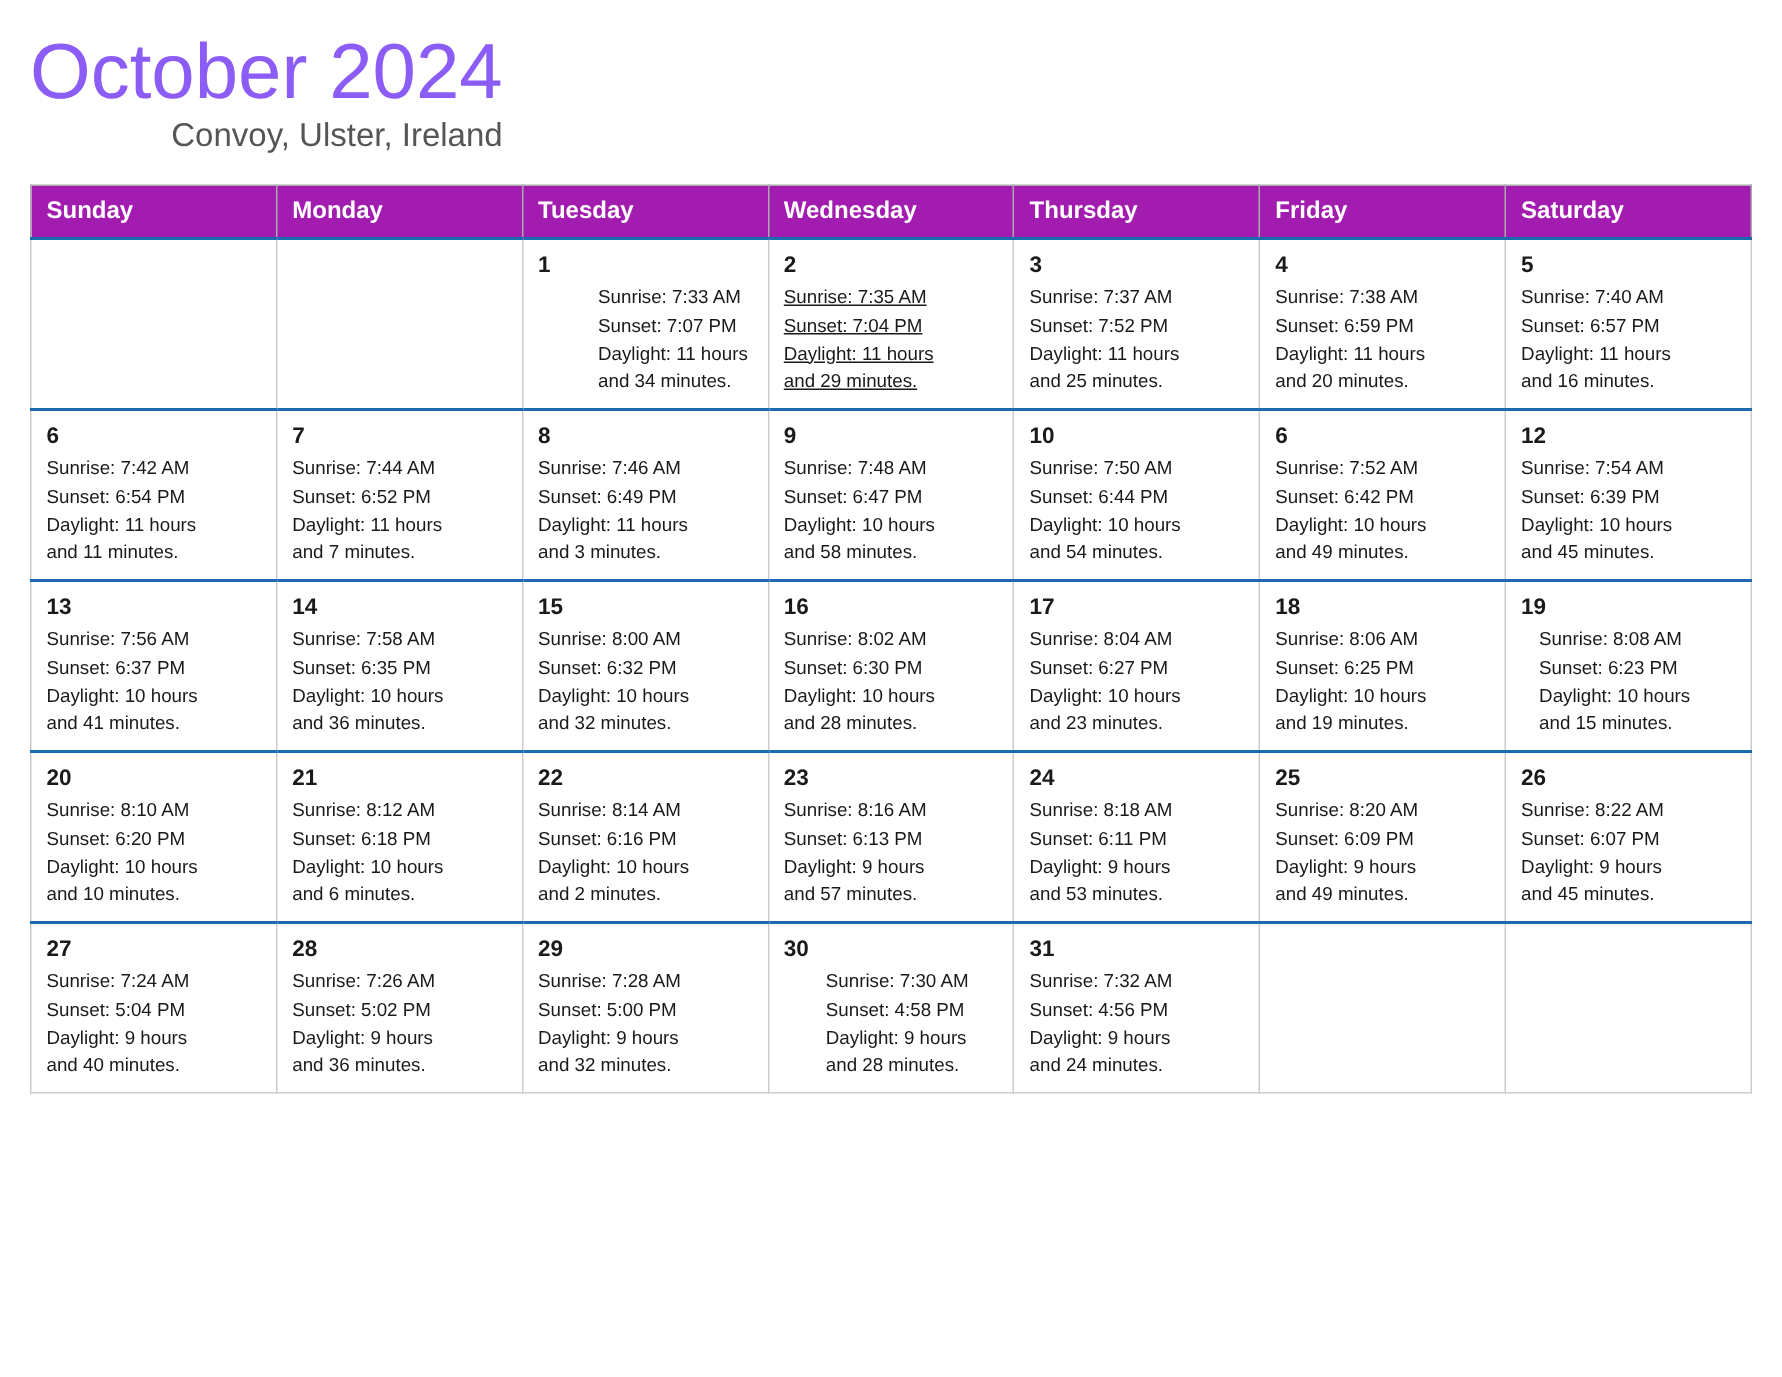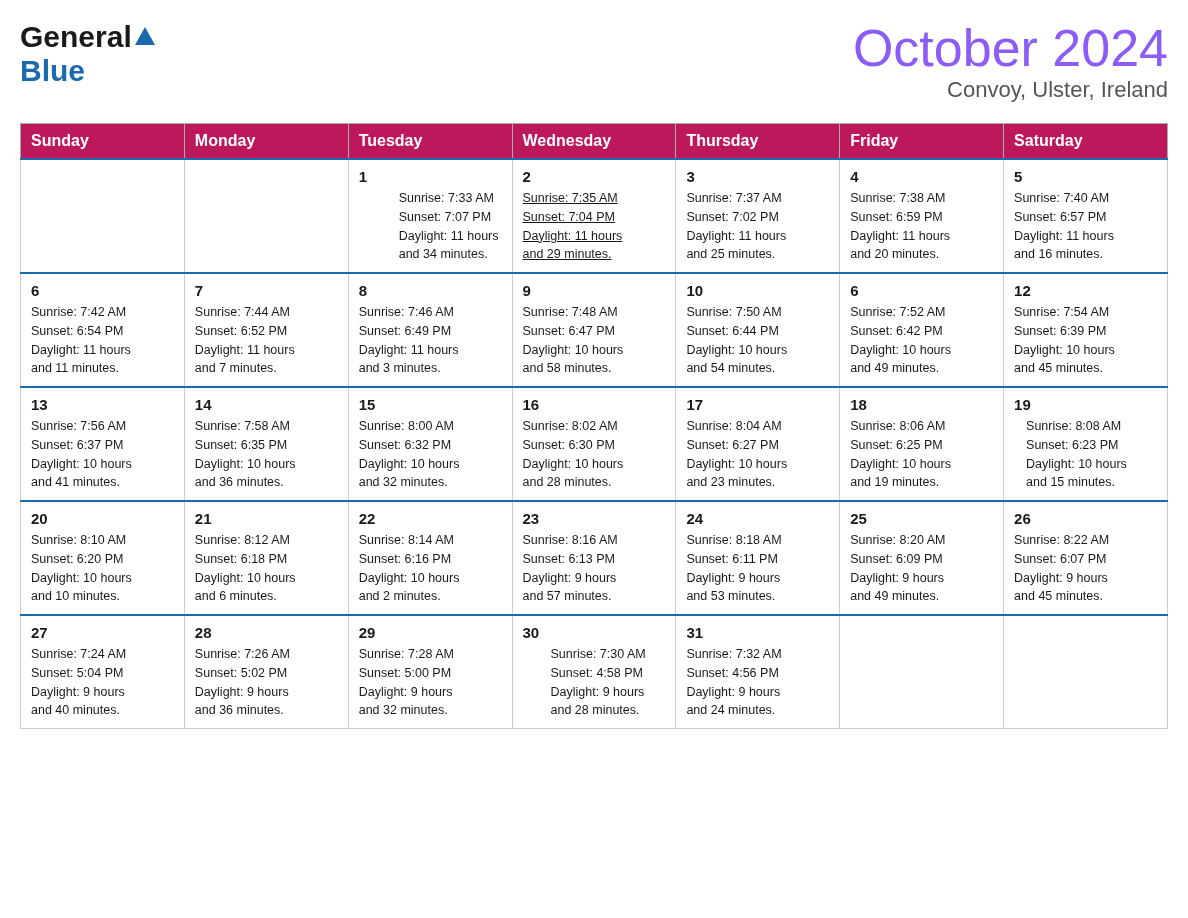--- a/index.html
+++ b/index.html
@@ -34,21 +34,21 @@
       font-size: 22px;
       font-weight: normal;
       color: #555;
     }
     .calendar {
       width: 100%;
       border-collapse: collapse;
       border: 1px solid #aaa;
     }
     .calendar th {
-      background-color: #be185d;
+      background-color: #a21caf;
       color: #fff;
       font-size: 16px;
       font-weight: bold;
       padding: 8px 10px;
       text-align: left;
       border: 1px solid #aaa;
     }
     .calendar td {
       vertical-align: top;
       padding: 8px 10px;
@@ -97,27 +97,20 @@
     .logo-blue-text {
       font-size: 30px;
       font-weight: bold;
       color: #1a6aad;
     }
   </style>
 </head>
 <body>
 
 <div class="header">
-  <div class="logo">
-    <div class="logo-row1">
-      <span class="logo-general">General</span>
-      <span class="logo-triangle"></span>
-    </div>
-    <span class="logo-blue-text">Blue</span>
-  </div>
   <div class="title-block">
     <h1>October 2024</h1>
     <h2>Convoy, Ulster, Ireland</h2>
   </div>
 </div>
 
 <table class="calendar">
   <thead>
     <tr>
     <th>Sunday</th>
@@ -143,21 +136,21 @@
         <td>
           <span class="day-number">2</span>
           <div class="day-info" style="white-space: pre-line; text-decoration: underline;">Sunrise: 7:35 AM
 Sunset: 7:04 PM
 Daylight: 11 hours
 and 29 minutes.</div>
         </td>
         <td>
           <span class="day-number">3</span>
           <div class="day-info" style="white-space: pre-line;">Sunrise: 7:37 AM
-Sunset: 7:02 PM
+Sunset: 7:52 PM
 Daylight: 11 hours
 and 25 minutes.</div>
         </td>
         <td>
           <span class="day-number">4</span>
           <div class="day-info" style="white-space: pre-line;">Sunrise: 7:38 AM
 Sunset: 6:59 PM
 Daylight: 11 hours
 and 20 minutes.</div>
         </td>

